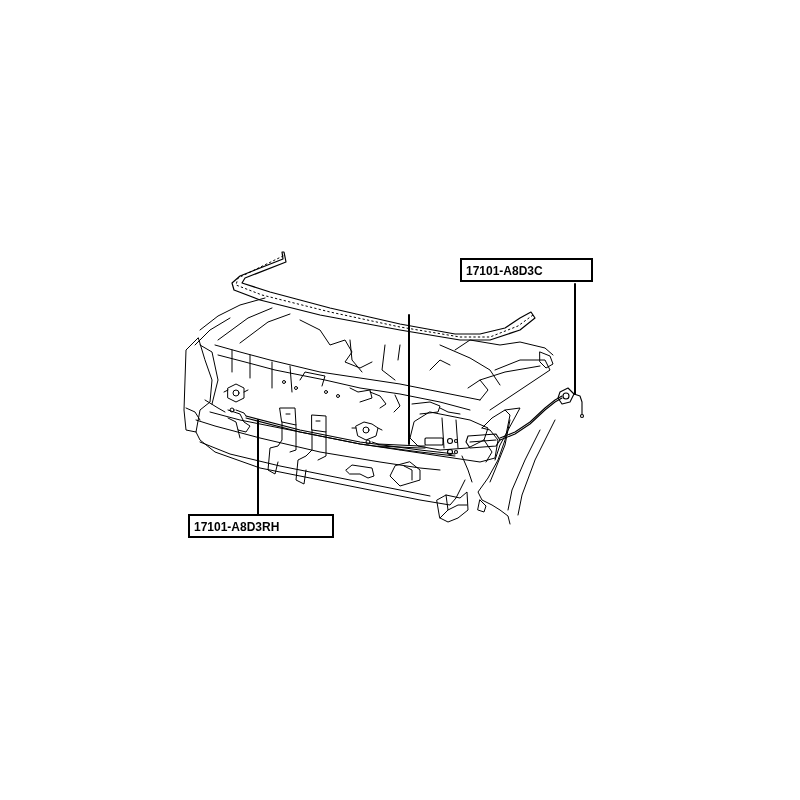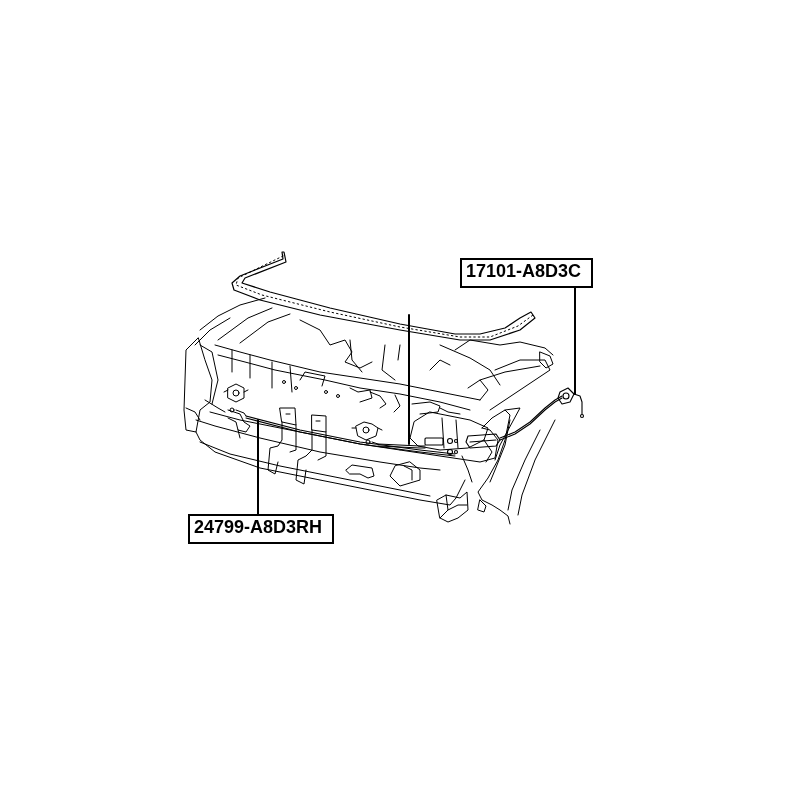--- a/index.html
+++ b/index.html
@@ -5,27 +5,27 @@
   html, body { margin: 0; padding: 0; background: #ffffff; }
   body { width: 800px; height: 800px; position: relative; overflow: hidden; font-family: "Liberation Sans", sans-serif; }
   .canvas { position: absolute; left: 0; top: 0; width: 800px; height: 800px; }
   .drawing { position: absolute; left: 0; top: 0; }
   .part-label {
     position: absolute;
     background: #ffffff;
     border: 2px solid #000000;
     font-family: "Liberation Sans", sans-serif;
     font-weight: bold;
-    font-size: 18px;
+    font-size: 12px;
     line-height: 20px;
     color: #000000;
     padding: 1px 4px 1px 4px;
     white-space: nowrap;
     box-sizing: border-box;
-    height: 30px;
+    height: 24px;
     letter-spacing: 0px;
   }
   #label-c  { left: 460px; top: 258px; width: 133px; }
   #label-lh { left: 333px; top: 289px; width: 142px; }
   #label-rh { left: 188px; top: 514px; width: 146px; }
 </style>
 </head>
 <body>
 
 <div class="canvas">
@@ -168,14 +168,14 @@
     </g>
 
     <g stroke-width="2">
       <line x1="575" y1="284" x2="575" y2="394"></line>
       <line x1="409" y1="315" x2="409" y2="444"></line>
       <line x1="258" y1="420" x2="258" y2="514"></line>
     </g>
   </svg>
 
   <div class="part-label" id="label-c">17101-A8D3C</div>
-  <div class="part-label" id="label-rh">24799-A8D3RH</div>
+  <div class="part-label" id="label-rh">17101-A8D3RH</div>
 </div>
 
 </body></html>

